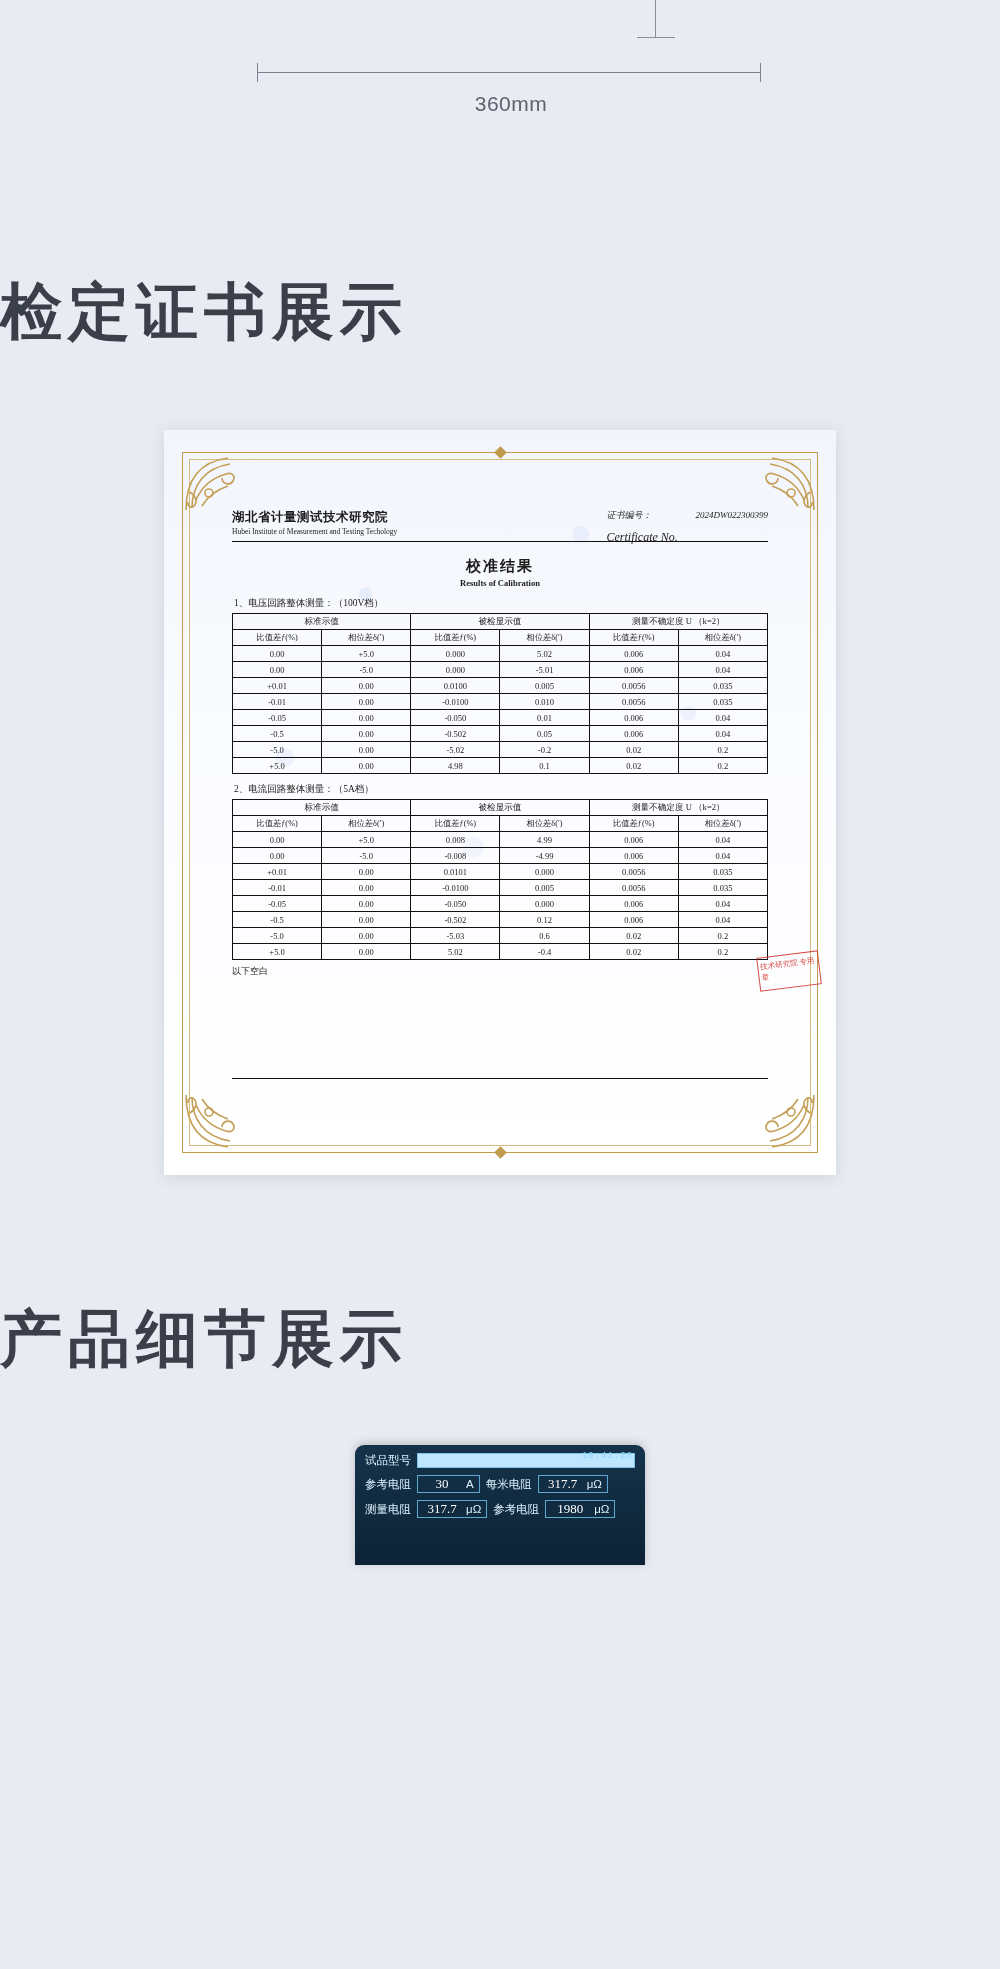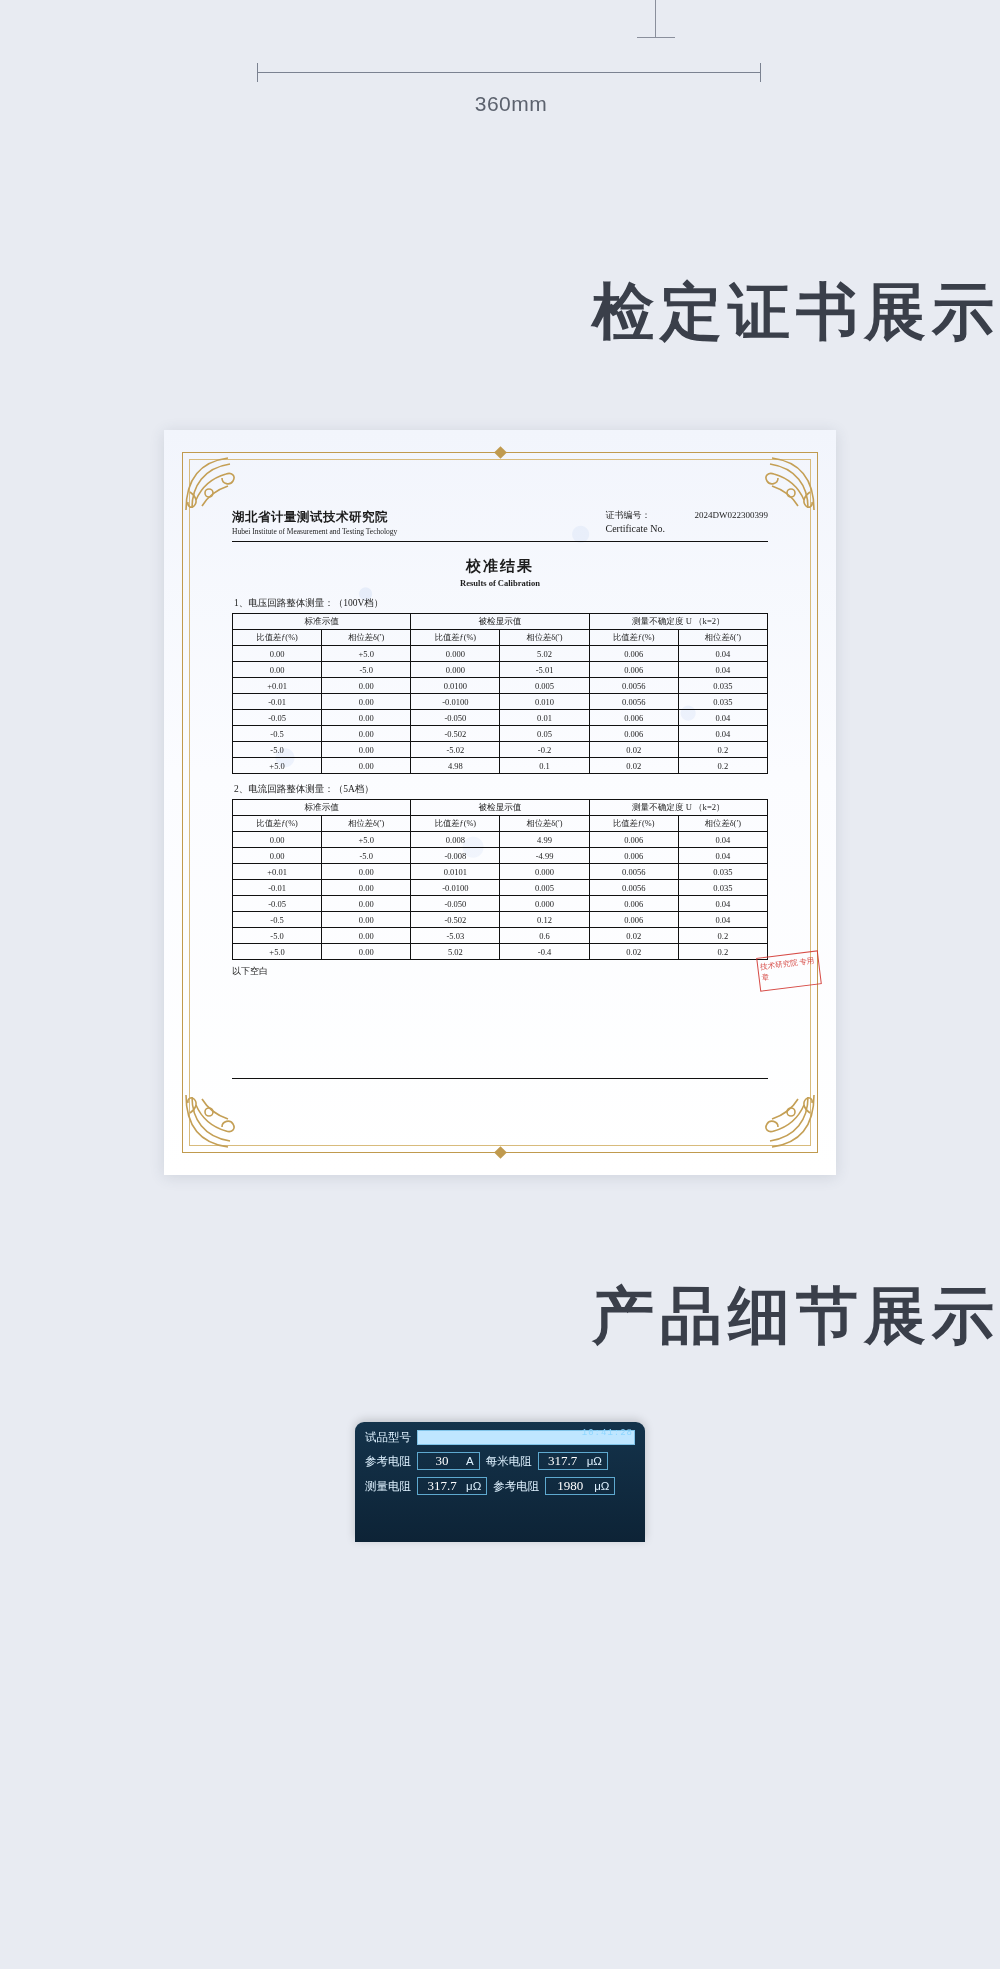--- a/index.html
+++ b/index.html
@@ -33,21 +33,21 @@
   .dim-end-r {
     position:absolute; left:760px; top:63px; width:1px; height:19px; background:#7b8291;
   }
   .dim-label {
     position:absolute; left:11px; top:92px; width:1000px; text-align:center;
     font-size:21px; color:#5c626e; letter-spacing:0.5px;
   }
 
   
   .section-title {
-    text-align:right;
+    text-align:left;
     font-size:62px;
     font-weight:bold;
     color:#3a3f4a;
     letter-spacing:6px;
     font-family:"Liberation Sans", sans-serif;
   }
   .section-sub {
     text-align:center;
     font-size:25px;
     color:#5a6068;
@@ -107,24 +107,24 @@
     color:#1c1c1c;
   }
 
   .cert-head { position:relative; height:34px; }
   .inst {
     position:absolute; left:0; top:0;
   }
   .inst .cn { font-size:12.5px; font-weight:bold; letter-spacing:0.5px; }
   .inst .en { font-size:7.5px; color:#222; margin-top:1px; }
   .certno {
-    position:absolute; right:0; top:0; text-align:left;
+    position:absolute; right:0; top:0; text-align:left;font-style:italic;
   }
   .certno .row1 { font-size:9px; }
-  .certno .row2 { font-size:10px; color:#222; margin-top:1px; }
+  .certno .row2 { font-size:12px; color:#222; margin-top:8px; }
   .certno .num { margin-left:44px; }
   .hr-head {
     position:absolute; left:0; right:0; top:32px; height:1px; background:#111;
   }
 
   .res-title-cn {
     text-align:center; font-size:15px; font-weight:bold; margin-top:14px; letter-spacing:2px;
   }
   .res-title-en {
     text-align:center; font-size:8.5px; font-weight:bold; margin-top:2px;
@@ -174,21 +174,21 @@
     color:#d2342e;
     font-size:7.5px;
     line-height:11px;
     padding:3px 2px;
     transform:rotate(-7deg);
     font-family:"Liberation Serif", serif;
     opacity:0.88;
   }
 
   
-  .sec2 { margin-top:84px; }
+  .sec2 { margin-top:107px; }
 
   .device-wrap {
     position:relative;
     width:1000px; height:120px;
     margin-top:64px;
   }
   .device {
     position:absolute;
     left:355px; top:0;
     width:290px; height:120px;

